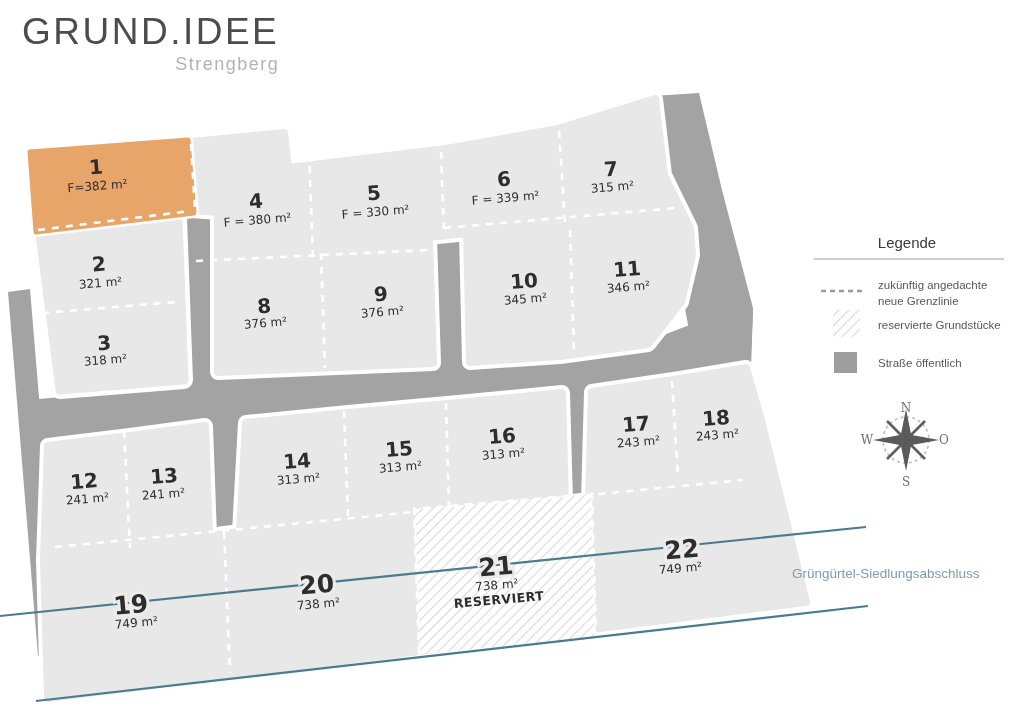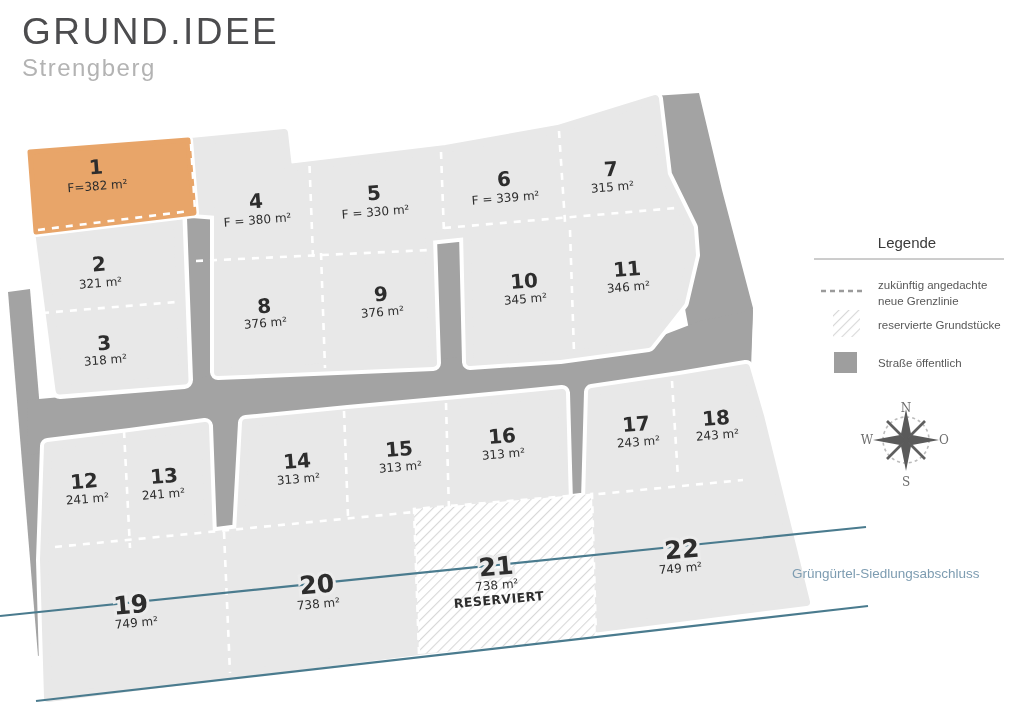--- a/index.html
+++ b/index.html
@@ -1,20 +1,20 @@
 <!DOCTYPE html>
 <html><head>
 <meta charset="utf-8">
 <style>
   html,body{margin:0;padding:0;background:#fff;}
   #stage{position:relative;width:1024px;height:721px;background:#fff;overflow:hidden;
          font-family:"Liberation Sans",sans-serif;}
-  #hdr{position:absolute;left:22px;top:12px;}
+  #hdr{position:absolute;left:22px;top:12px;text-align:right;}
   #hdr .t1{font-size:37px;letter-spacing:2.5px;color:#4c4c4e;font-weight:400;line-height:1.1;}
-  #hdr .t2{font-size:24px;letter-spacing:1.5px;color:#b3b3b3;font-weight:400;margin-top:1px;}
+  #hdr .t2{font-size:18px;letter-spacing:1.5px;color:#b3b3b3;font-weight:400;margin-top:1px;}
   svg{position:absolute;left:0;top:0;}
   .plotnum{font-family:"DejaVu Sans",sans-serif;font-weight:bold;font-size:20px;fill:#2d2d2d;text-anchor:middle;}
   .plotarea{font-family:"DejaVu Sans",sans-serif;font-size:12px;fill:#2d2d2d;text-anchor:middle;}
   .bignum{font-size:25px;paint-order:stroke;stroke:#ececec;stroke-width:6px;}
   .resv{font-family:"DejaVu Sans",sans-serif;font-weight:bold;font-size:12.5px;letter-spacing:.5px;fill:#2d2d2d;text-anchor:middle;}
   .dash{stroke:#fff;stroke-width:2.6;stroke-dasharray:7 7;fill:none;}
   .legtitle{font-size:15px;fill:#3a3a3a;text-anchor:middle;}
   .legtxt{font-size:11.5px;fill:#585858;}
   .cletter{font-family:"DejaVu Serif",serif;font-size:12px;fill:#6e6e6e;text-anchor:middle;}
   .greenlbl{font-size:13.5px;fill:#7d9cb1;}

